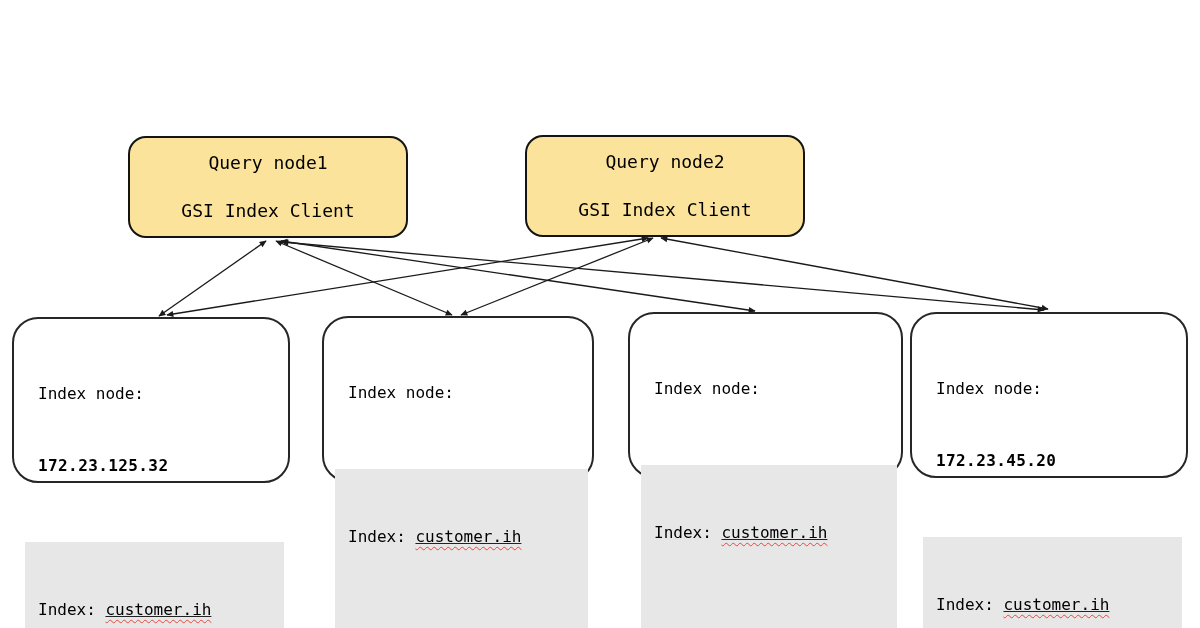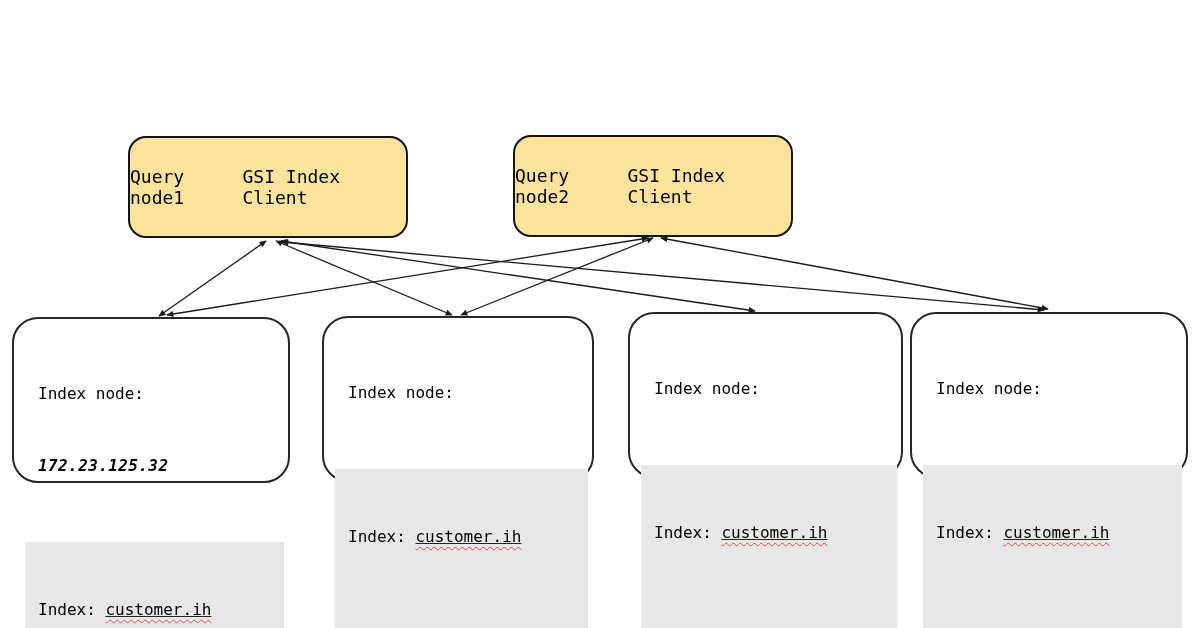--- a/index.html
+++ b/index.html
@@ -25,21 +25,21 @@
   }
   .qnode {
     position: absolute;
     width: 280px;
     height: 102px;
     box-sizing: border-box;
     background: var(--q-fill, #fbe39b);
     border: 2px solid var(--q-border, #141414);
     border-radius: 18px;
     display: flex;
-    flex-direction: row;
+    flex-direction: column;
     align-items: center;
     justify-content: space-between;
     padding: 14px 0 15px 0;
     font-size: 18px;
     z-index: 2;
   }
   .inode {
     position: absolute;
     width: 278px;
     height: 166px;
@@ -51,21 +51,20 @@
     font-size: 16px;
     z-index: 2;
   }
   .inode .hdr {
     margin-left: 13px;
     line-height: 24px;
     white-space: pre;
   }
   .inode .ip {
     font-weight: bold;
-    font-style: italic;
     letter-spacing: 0.4px;
   }
   .inode .panel {
     margin-top: 16px;
     background: var(--panel-bg, #e7e7e7);
     padding: 3px 0 6px 13px;
     line-height: 26px;
     white-space: pre;
   }
   .uname {
@@ -97,21 +96,21 @@
       <line x1="648" y1="238" x2="167" y2="315" stroke="#1a1a1a" stroke-width="1.3" marker-start="url(#ah)" marker-end="url(#ah)"></line>
       <line x1="653" y1="238" x2="461" y2="315" stroke="#1a1a1a" stroke-width="1.3" marker-start="url(#ah)" marker-end="url(#ah)"></line>
       <line x1="661" y1="238" x2="1048" y2="309" stroke="#1a1a1a" stroke-width="1.3" marker-start="url(#ah)" marker-end="url(#ah)"></line>
     </svg>
 
   <div class="qnode" style="left:128px; top:136px;">
     <div>Query node1</div>
     <div>GSI Index Client</div>
   </div>
 
-  <div class="qnode" style="left:513px; top:135px;">
+  <div class="qnode" style="left:525px; top:135px;">
     <div>Query node2</div>
     <div>GSI Index Client</div>
   </div>
 
   <div class="inode" style="left:12px; top:317px; width:278px;">
     <div class="hdr">
       <div>Index node:</div>
       <div class="ip">172.23.125.32</div>
     </div>
     <div class="panel">
@@ -136,20 +135,21 @@
     </div>
     <div class="panel">
       <div><span>Index: </span><span class="uname"><span class="wave">customer.ih</span></span></div>
       
     </div>
   </div>
 
   <div class="inode" style="left:910px; top:312px; width:278px;">
     <div class="hdr">
       <div>Index node:</div>
+      <div class="ip">172.23.45.20</div>
     </div>
     <div class="panel">
       <div><span>Index: </span><span class="uname"><span class="wave">customer.ih</span></span></div>
       
     </div>
   </div>
 
 </div>
 
 </body></html>

